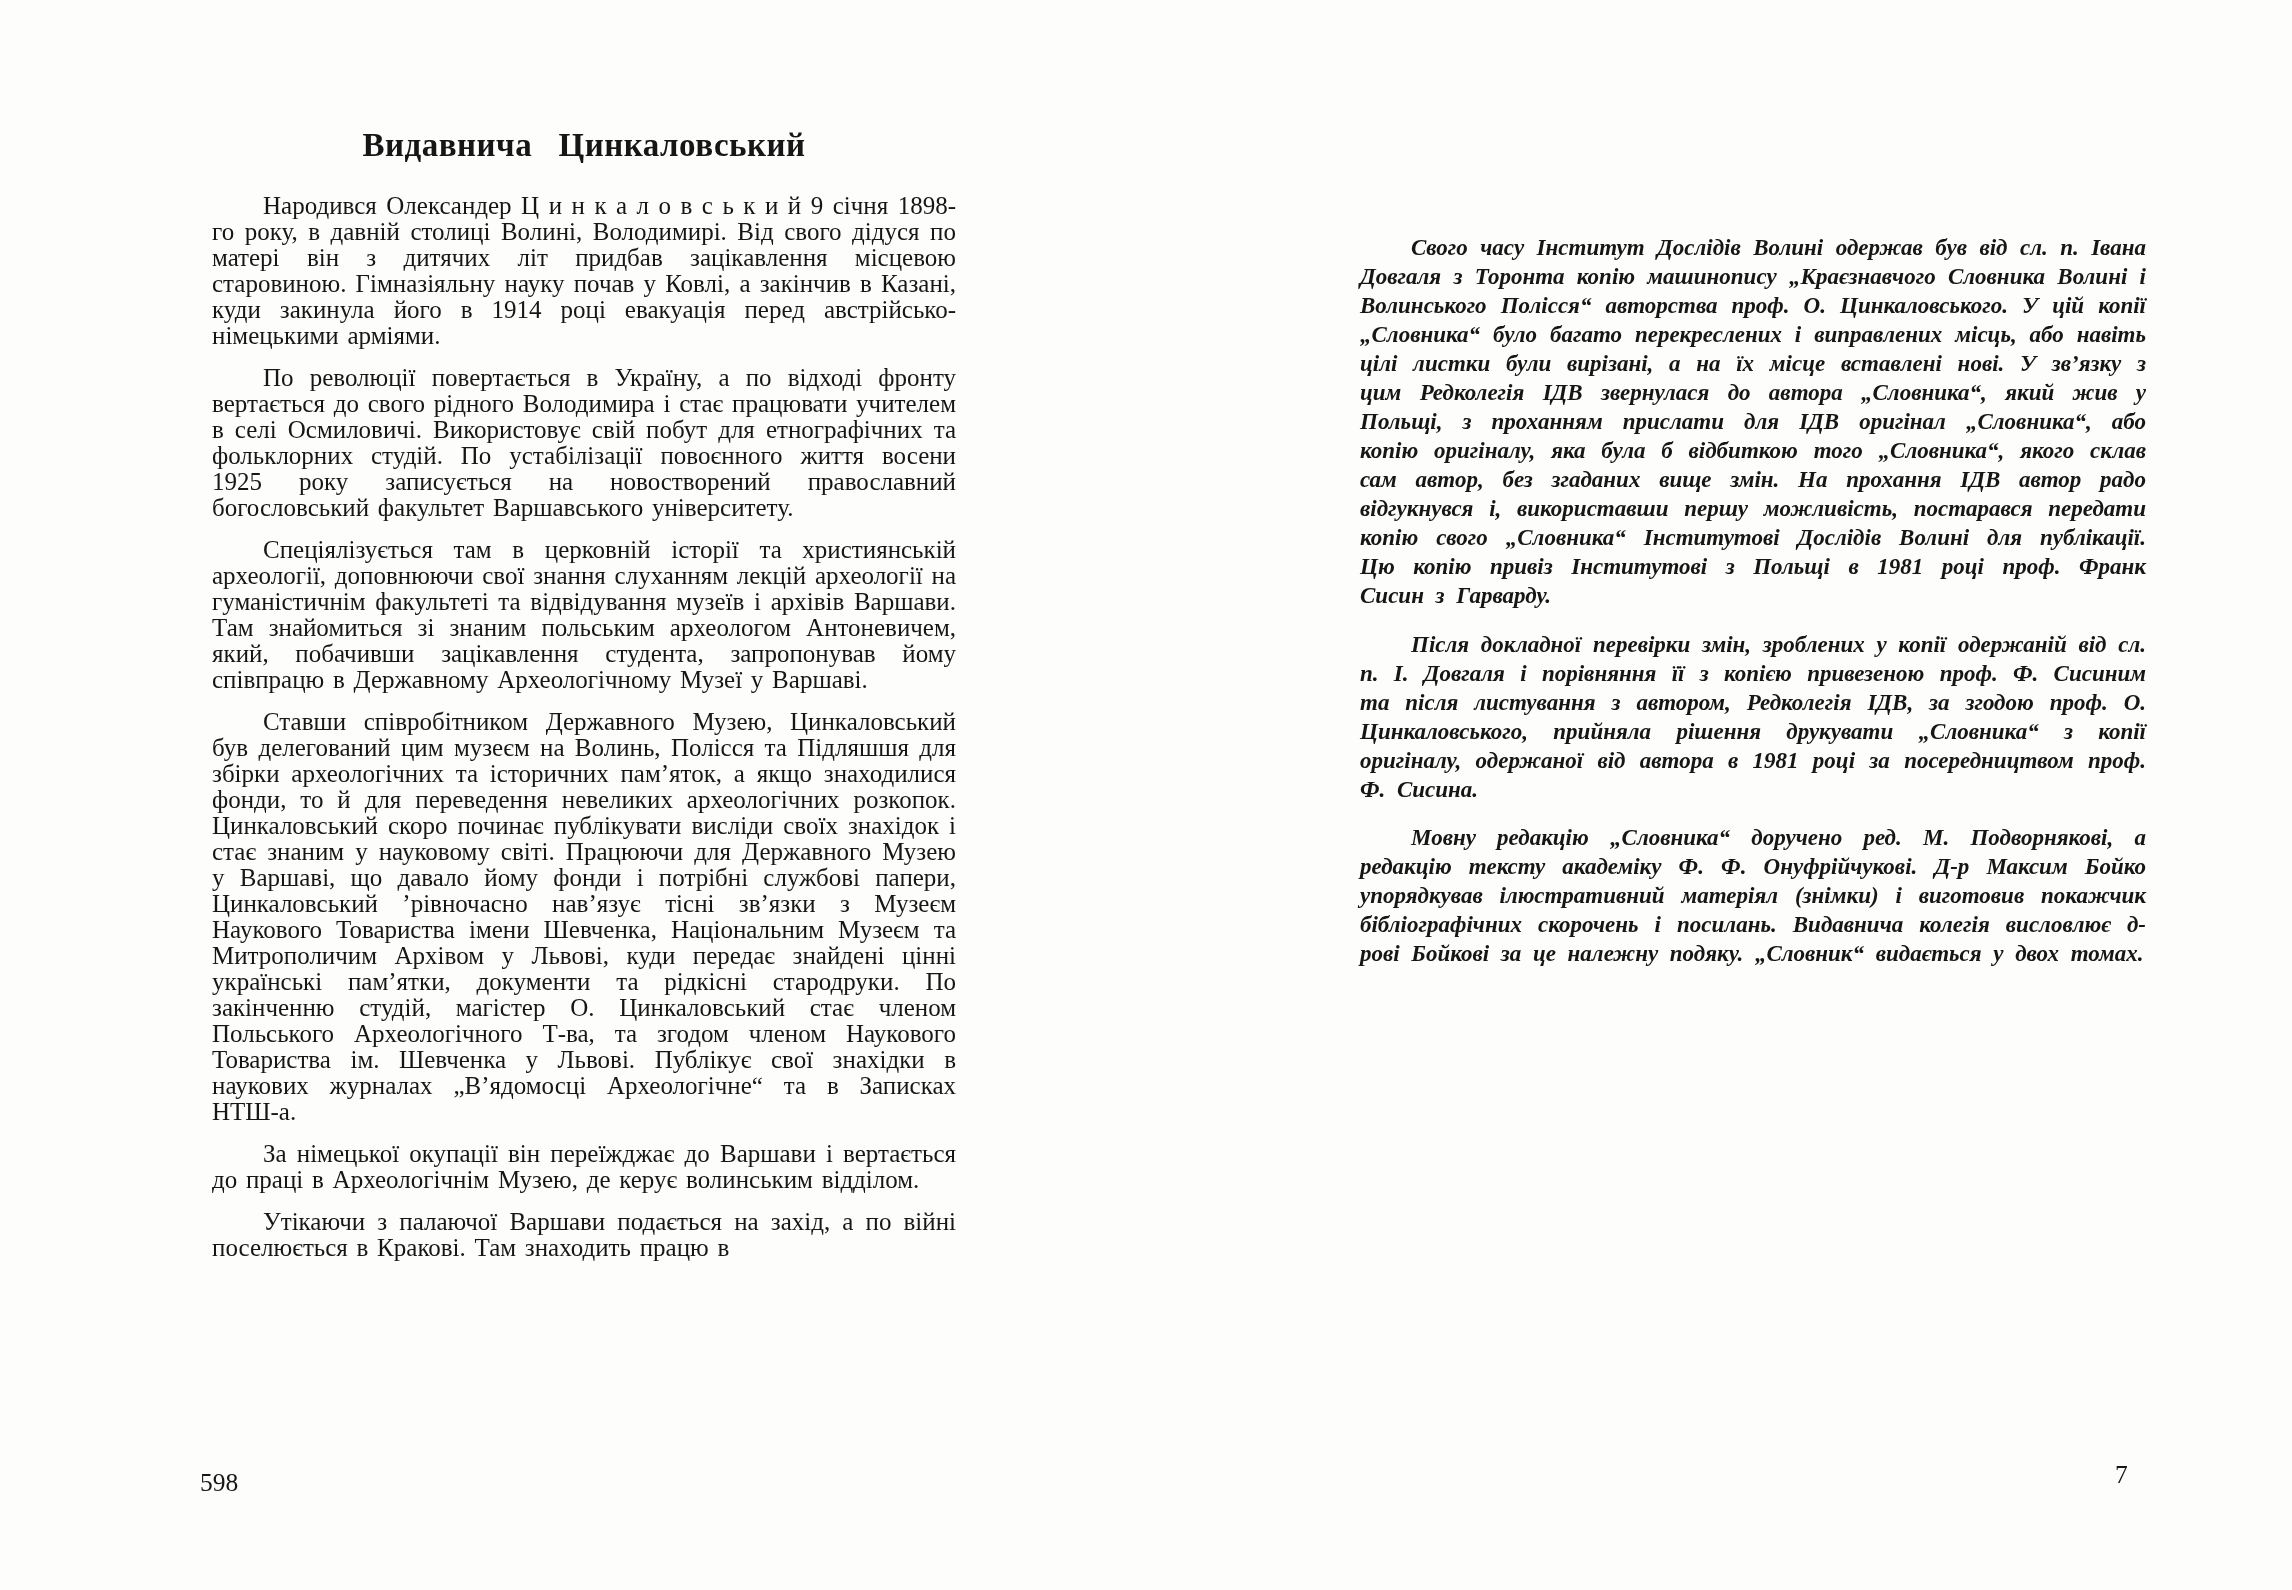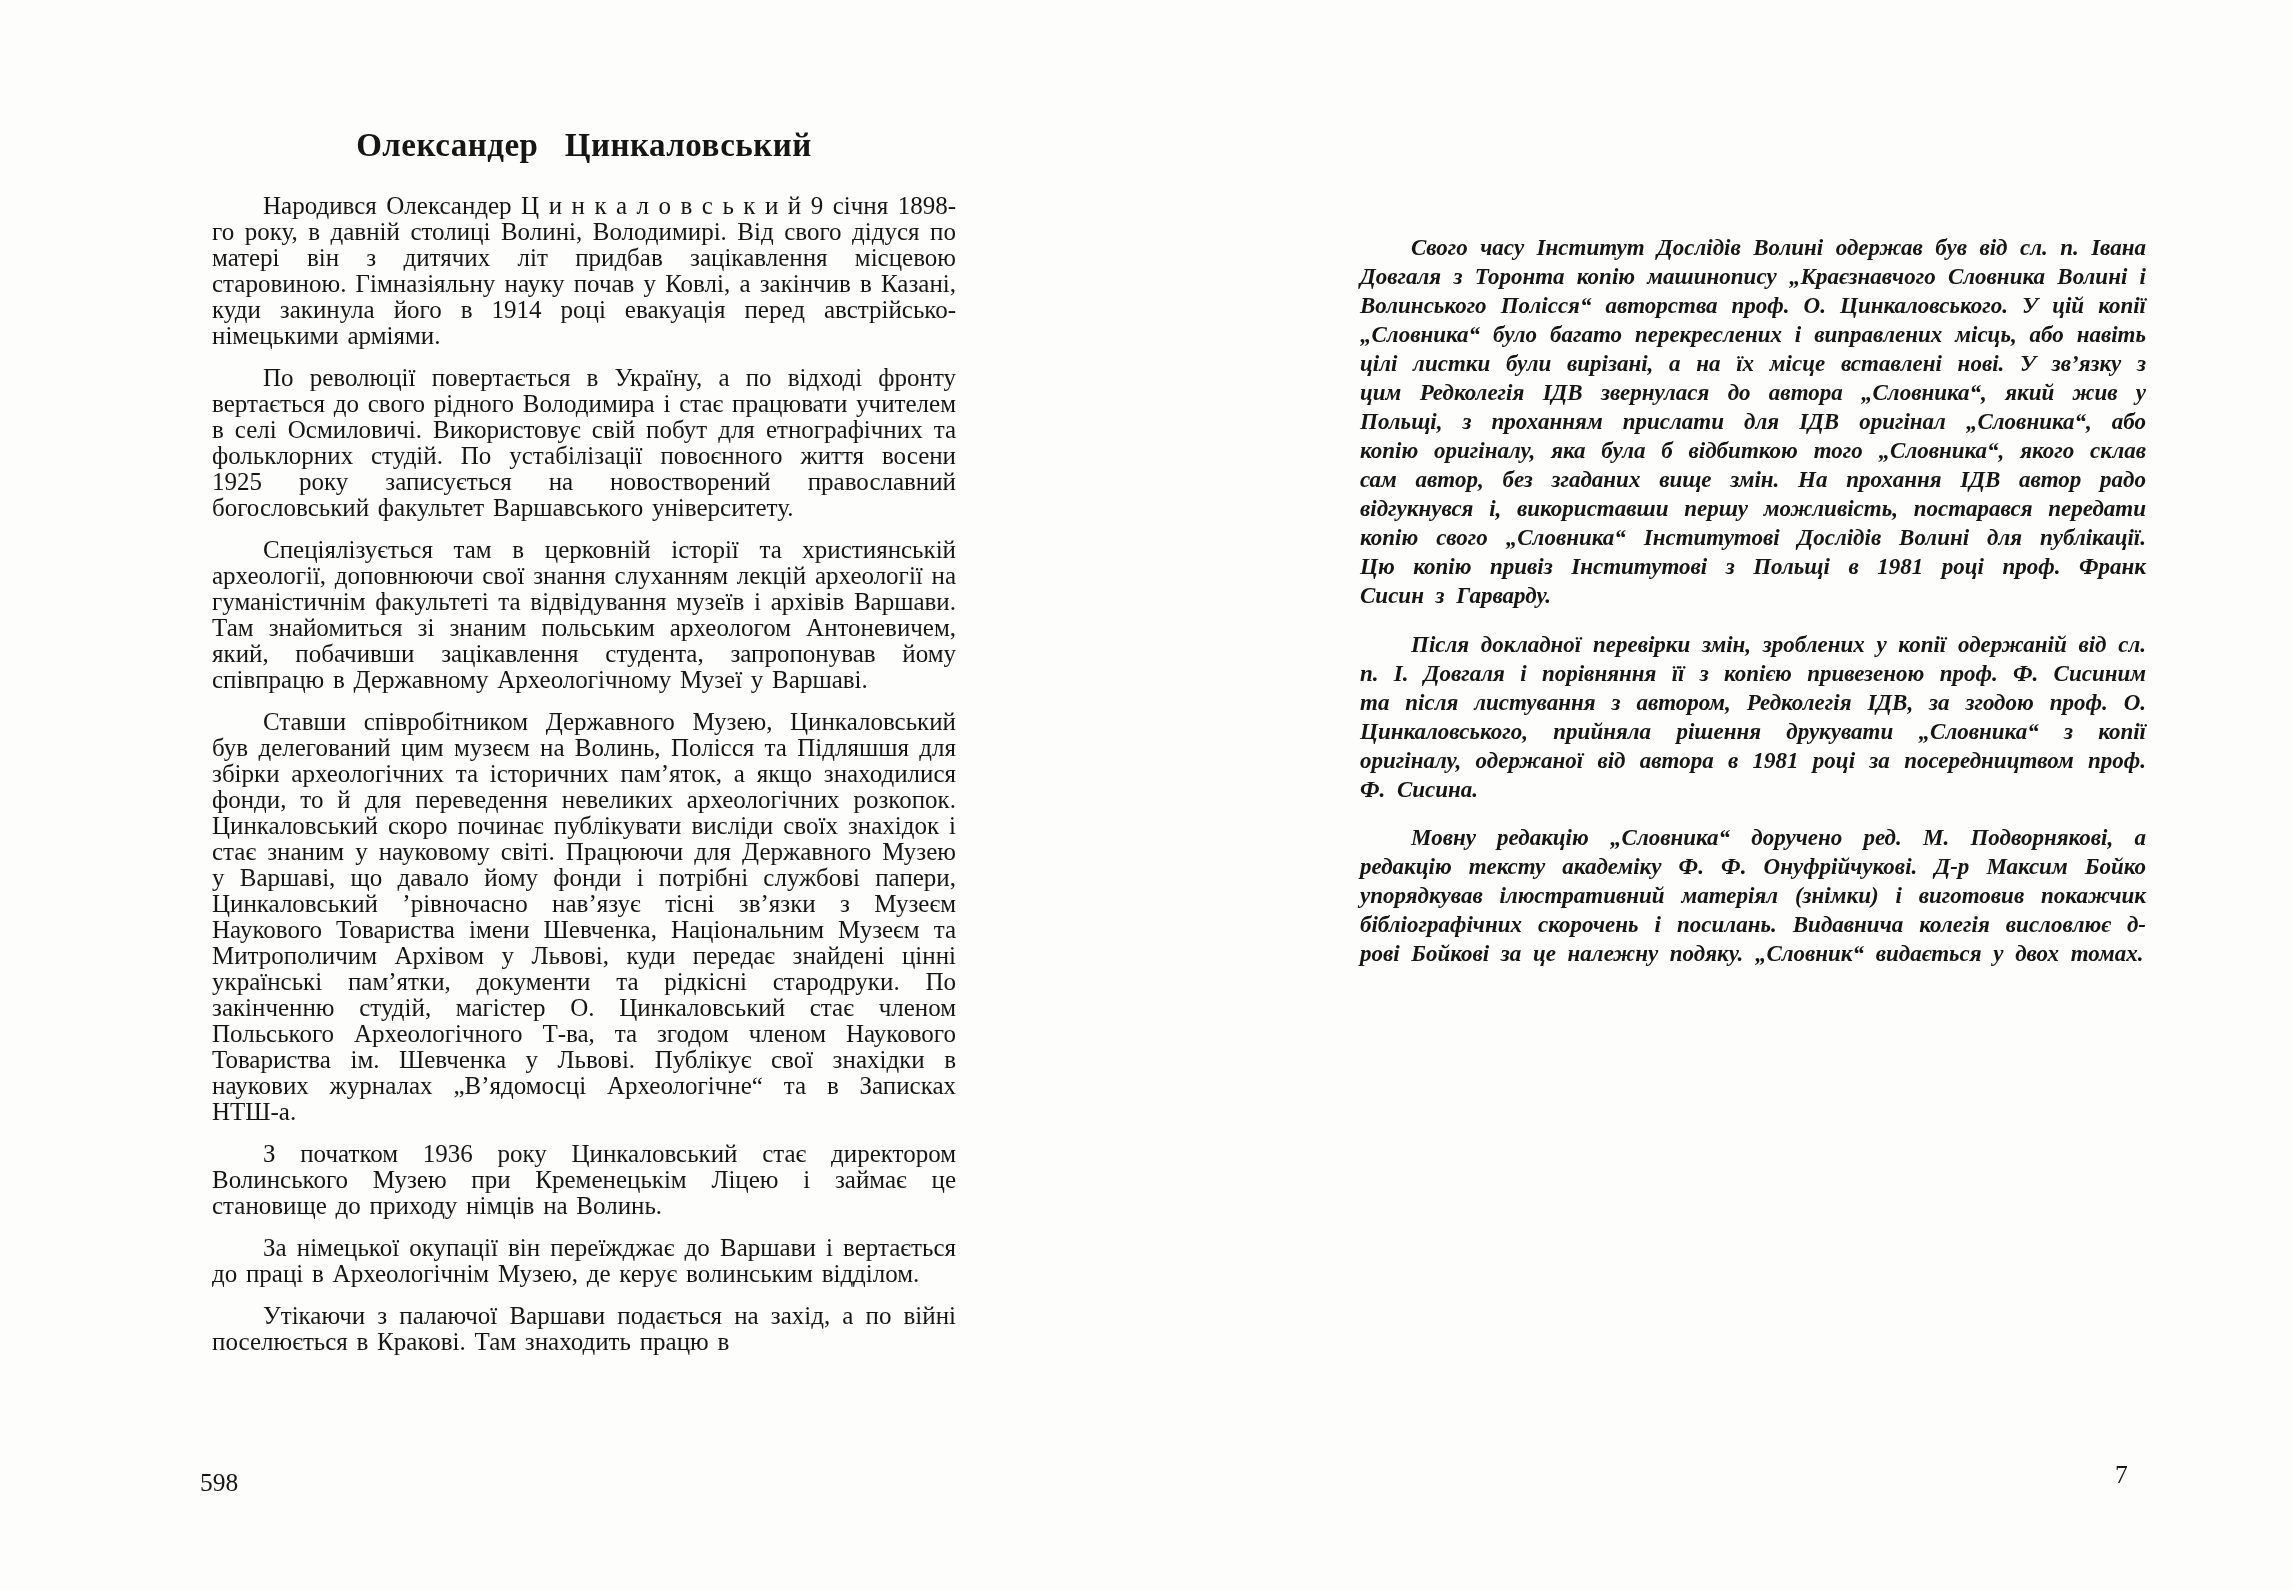--- a/index.html
+++ b/index.html
@@ -76,26 +76,25 @@
     left: 2115px;
     top: 1460px;
   }
 </style>
 </head>
 <body>
 
 <div class="spread">
 
   <div class="col col-left">
-    <div class="page-title">Олександер Цинкаловський</div>
+    <div class="page-title">Видавнича Цинкаловський</div>
     <p>Народився Олександер Ц и н к а л о в с ь к и й 9 січня 1898-го року, в давній столиці Волині, Володимирі. Від свого дідуся по матері він з дитячих літ придбав зацікавлення місцевою старовиною. Гімназіяльну науку почав у Ковлі, а закінчив в Казані, куди закинула його в 1914 році евакуація перед австрійсько-німецькими арміями.</p>
     <p>По революції повертається в Україну, а по відході фронту вертається до свого рідного Володимира і стає працювати учителем в селі Осмиловичі. Використовує свій побут для етнографічних та фольклорних студій. По устабілізації повоєнного життя восени 1925 року записується на новостворений православний богословський факультет Варшавського університету.</p>
     <p>Спеціялізується там в церковній історії та християнській археології, доповнюючи свої знання слуханням лекцій археології на гуманістичнім факультеті та відвідування музеїв і архівів Варшави. Там знайомиться зі знаним польським археологом Антоневичем, який, побачивши зацікавлення студента, запропонував йому співпрацю в Державному Археологічному Музеї у Варшаві.</p>
     <p>Ставши співробітником Державного Музею, Цинкаловський був делегований цим музеєм на Волинь, Полісся та Підляшшя для збірки археологічних та історичних пам’яток, а якщо знаходилися фонди, то й для переведення невеликих археологічних розкопок. Цинкаловський скоро починає публікувати висліди своїх знахідок і стає знаним у науковому світі. Працюючи для Державного Музею у Варшаві, що давало йому фонди і потрібні службові папери, Цинкаловський ’рівночасно нав’язує тісні зв’язки з Музеєм Наукового Товариства імени Шевченка, Національним Музеєм та Митрополичим Архівом у Львові, куди передає знайдені цінні українські пам’ятки, документи та рідкісні стародруки. По закінченню студій, магістер О. Цинкаловський стає членом Польського Археологічного Т-ва, та згодом членом Наукового Товариства ім. Шевченка у Львові. Публікує свої знахідки в наукових журналах „В’ядомосці Археологічне“ та в Записках НТШ-а.</p>
-    <p>З початком 1936 року Цинкаловський стає директором Волинського Музею при Кременецькім Ліцею і займає це становище до приходу німців на Волинь.</p>
     <p>За німецької окупації він переїжджає до Варшави і вертається до праці в Археологічнім Музею, де керує волинським відділом.</p>
     <p>Утікаючи з палаючої Варшави подається на захід, а по війні поселюється в Кракові. Там знаходить працю в</p>
   </div>
 
   <div class="col col-right">
     <p>Свого часу Інститут Дослідів Волині одержав був від сл. п. Івана Довгаля з Торонта копію машинопису „Краєзнавчого Словника Волині і Волинського Полісся“ авторства проф. О. Цинкаловського. У цій копії „Словника“ було багато перекреслених і виправлених місць, або навіть цілі листки були вирізані, а на їх місце вставлені нові. У зв’язку з цим Редколегія ІДВ звернулася до автора „Словника“, який жив у Польщі, з проханням прислати для ІДВ оригінал „Словника“, або копію оригіналу, яка була б відбиткою того „Словника“, якого склав сам автор, без згаданих вище змін. На прохання ІДВ автор радо відгукнувся і, використавши першу можливість, постарався передати копію свого „Словника“ Інститутові Дослідів Волині для публікації. Цю копію привіз Інститутові з Польщі в 1981 році проф. Франк Сисин з Гарварду.</p>
     <p>Після докладної перевірки змін, зроблених у копії одержаній від сл. п. І. Довгаля і порівняння її з копією привезеною проф. Ф. Сисиним та після листування з автором, Редколегія ІДВ, за згодою проф. О. Цинкаловського, прийняла рішення друкувати „Словника“ з копії оригіналу, одержаної від автора в 1981 році за посередництвом проф. Ф. Сисина.</p>
     <p>Мовну редакцію „Словника“ доручено ред. М. Подворнякові, а редакцію тексту академіку Ф. Ф. Онуфрійчукові. Д-р Максим Бойко упорядкував ілюстративний матеріял (знімки) і виготовив покажчик бібліографічних скорочень і посилань. Видавнича колегія висловлює д-рові Бойкові за це належну подяку. „Словник“ видається у двох томах.</p>
   </div>
 

